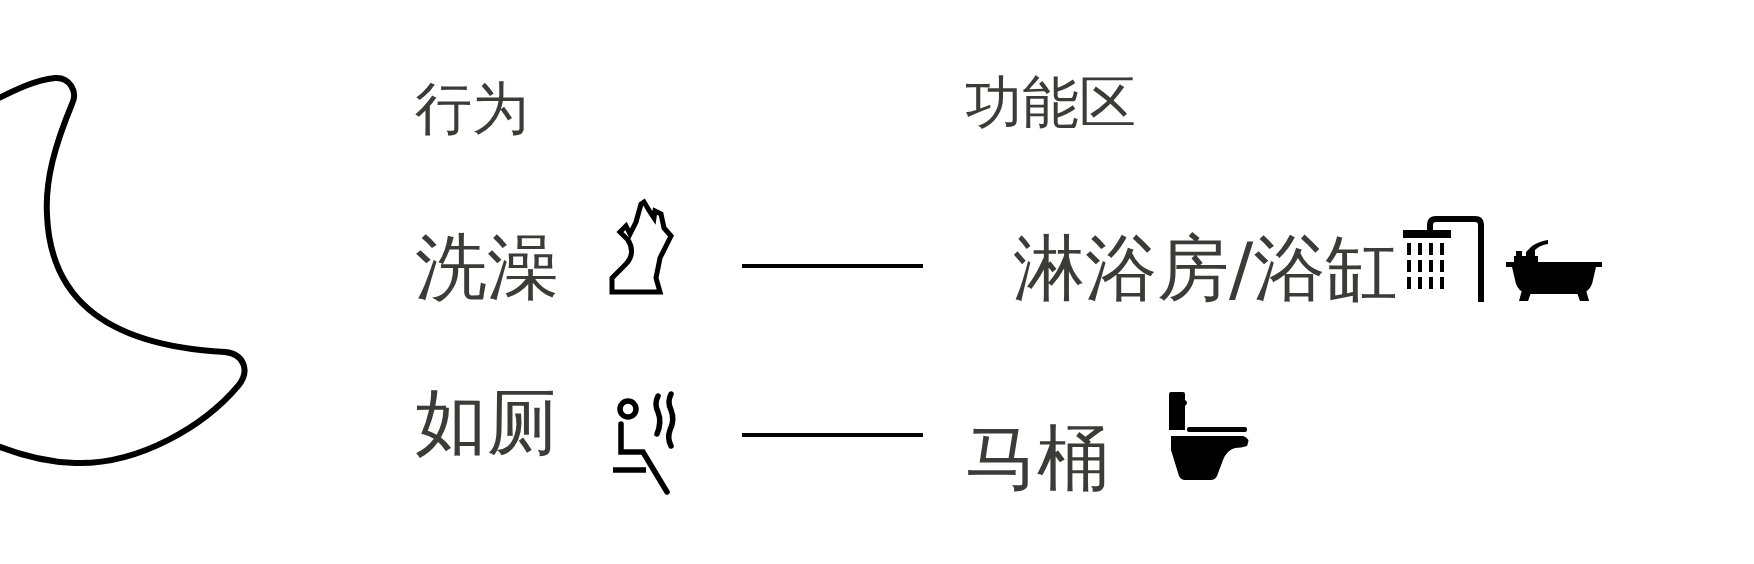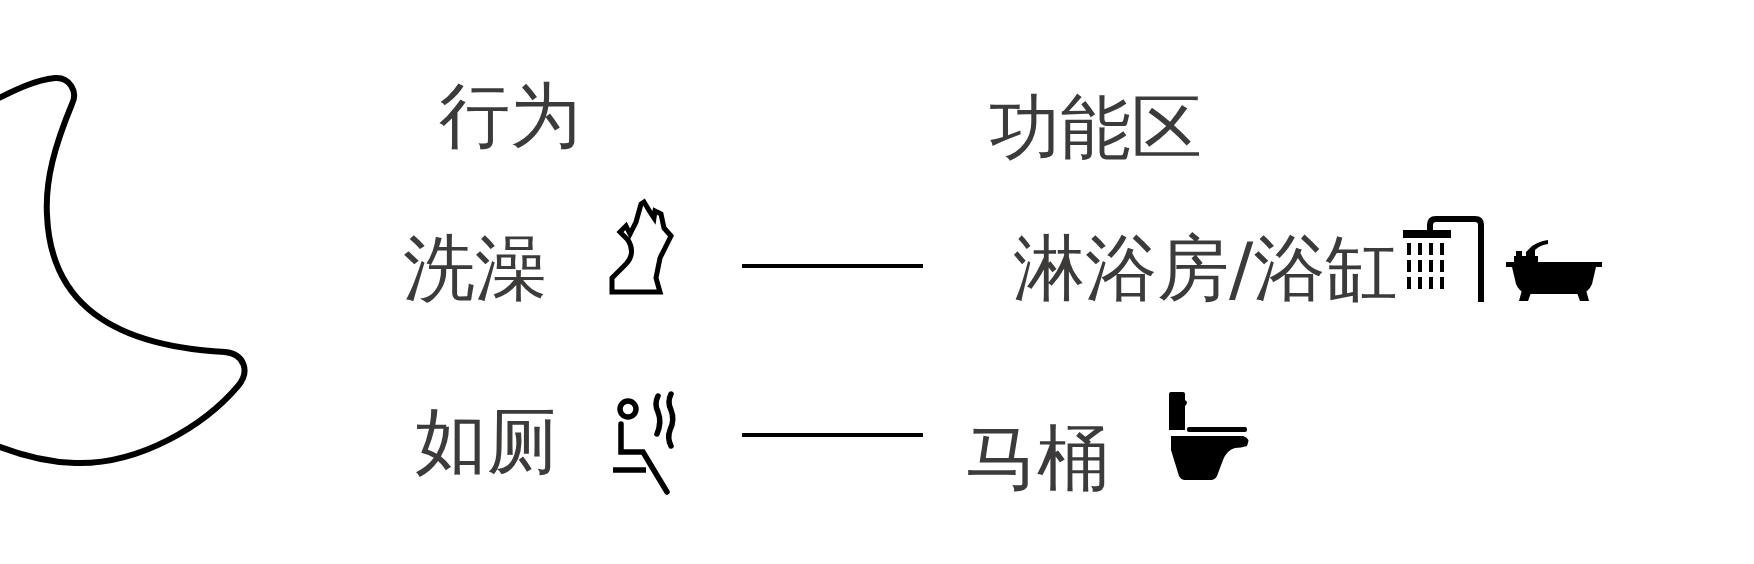--- a/index.html
+++ b/index.html
@@ -10,25 +10,24 @@
     body {
       width: 1754px;
       height: 564px;
       position: relative;
       overflow: hidden;
       font-family: "DejaVu Sans", "Liberation Sans", sans-serif;
       color: #3d3a3a;
     }
     .abs { position: absolute; }
     .header {
-      font-size: 71px;
+      font-size: 57px;
       line-height: 1;
       letter-spacing: 0px;
       white-space: nowrap;
-      margin-left: 24px;
     }
     .label {
       font-size: 72px;
       line-height: 1;
       white-space: nowrap;
     }
     .connector {
       position: absolute;
       height: 4px;
       background: #000;
@@ -43,23 +42,23 @@
            C 15 90, 35 80, 55 78
            C 70 77, 78 92, 72 104
            C 55 145, 45 180, 47 215
            C 50 290, 95 345, 225 352
            C 245 354, 250 372, 238 386
            C 205 425, 140 465, 75 463
            C 45 462, 20 455, -5 445" fill="none" stroke="#000" stroke-width="6" stroke-linecap="round" stroke-linejoin="round"></path>
 </svg>
 
 <div class="abs header" style="left:415px;top:80px;">行为</div>
-<div class="abs header" style="left:965px;top:92px;">功能区</div>
+<div class="abs header" style="left:965px;top:74px;">功能区</div>
 
-<div class="abs label" style="left:403px;top:232px;">洗澡</div>
+<div class="abs label" style="left:415px;top:232px;font-family:Liberation Serif, serif;">洗澡</div>
 
 <svg class="abs" style="left:608px;top:198px;" width="70" height="106" viewBox="0 0 70 106">
   <path d="M 33 6 L 36 4 L 42 14 L 46 20 L 47 13 L 53 16 L 56 30 L 63 38 L 60 44 L 52 60 L 48 80 L 52 94 L 4 94 L 4 80 L 18 66 C 26 58, 24 48, 20 42 L 12 34 L 18 28 L 22 36 L 28 24 L 33 6 Z" fill="none" stroke="#000" stroke-width="5" stroke-linejoin="miter"></path>
 </svg>
 
 <div class="connector" style="left:742px;top:264px;width:181px;"></div>
 
 <div class="abs label" style="left:1013px;top:232px;">淋浴房/浴缸</div>
 
 <svg class="abs" style="left:1403px;top:218px;" width="82" height="86" viewBox="0 0 82 86">
@@ -87,21 +86,21 @@
     <rect x="12" y="13" width="6" height="5"></rect>
     <rect x="24" y="13" width="6" height="5"></rect>
     <rect x="10" y="18" width="24" height="6"></rect>
     <rect x="2" y="24" width="96" height="5"></rect>
     <path d="M 8 29 L 92 29 L 88 46 Q 85 54 76 56 L 24 56 Q 15 54 12 46 Z"></path>
     <path d="M 18 52 L 28 52 L 24 63 L 15 63 Z"></path>
     <path d="M 72 52 L 82 52 L 85 63 L 76 63 Z"></path>
   </g>
 </svg>
 
-<div class="abs label" style="left:415px;top:405px;">如厕</div>
+<div class="abs label" style="left:415px;top:386px;">如厕</div>
 
 <svg class="abs" style="left:610px;top:390px;" width="76" height="108" viewBox="0 0 76 108">
   <g fill="none" stroke="#000" stroke-width="5.5" stroke-linecap="round">
     <circle cx="18" cy="19" r="8"></circle>
     <path d="M 11 34 L 11 62 L 33 62 L 57 102"></path>
     <path d="M 3 80 L 36 80" stroke-linecap="butt"></path>
     <path d="M 48 6 Q 44 14 48 22 Q 52 32 47 44"></path>
     <path d="M 61 4 Q 57 12 61 20 Q 65 30 60 40 Q 57 48 61 56"></path>
   </g>
 </svg>

